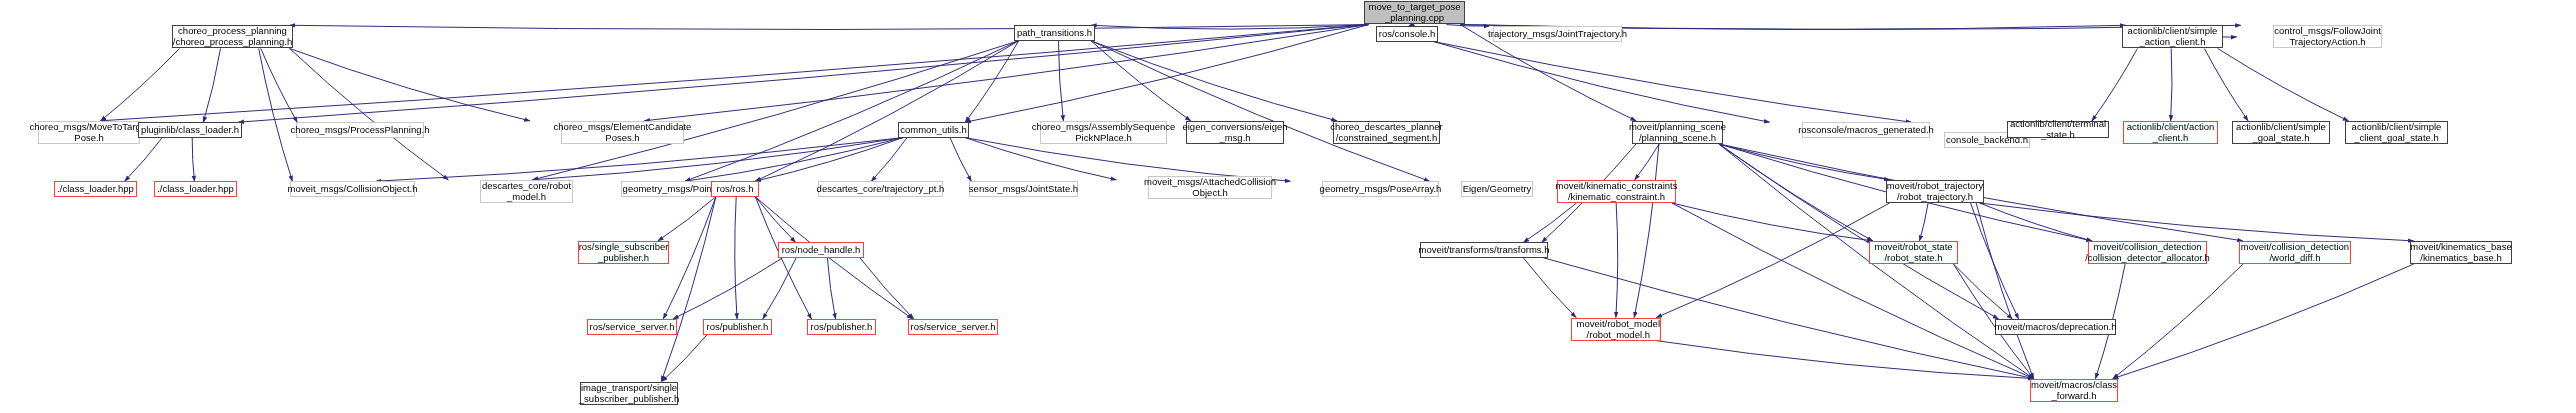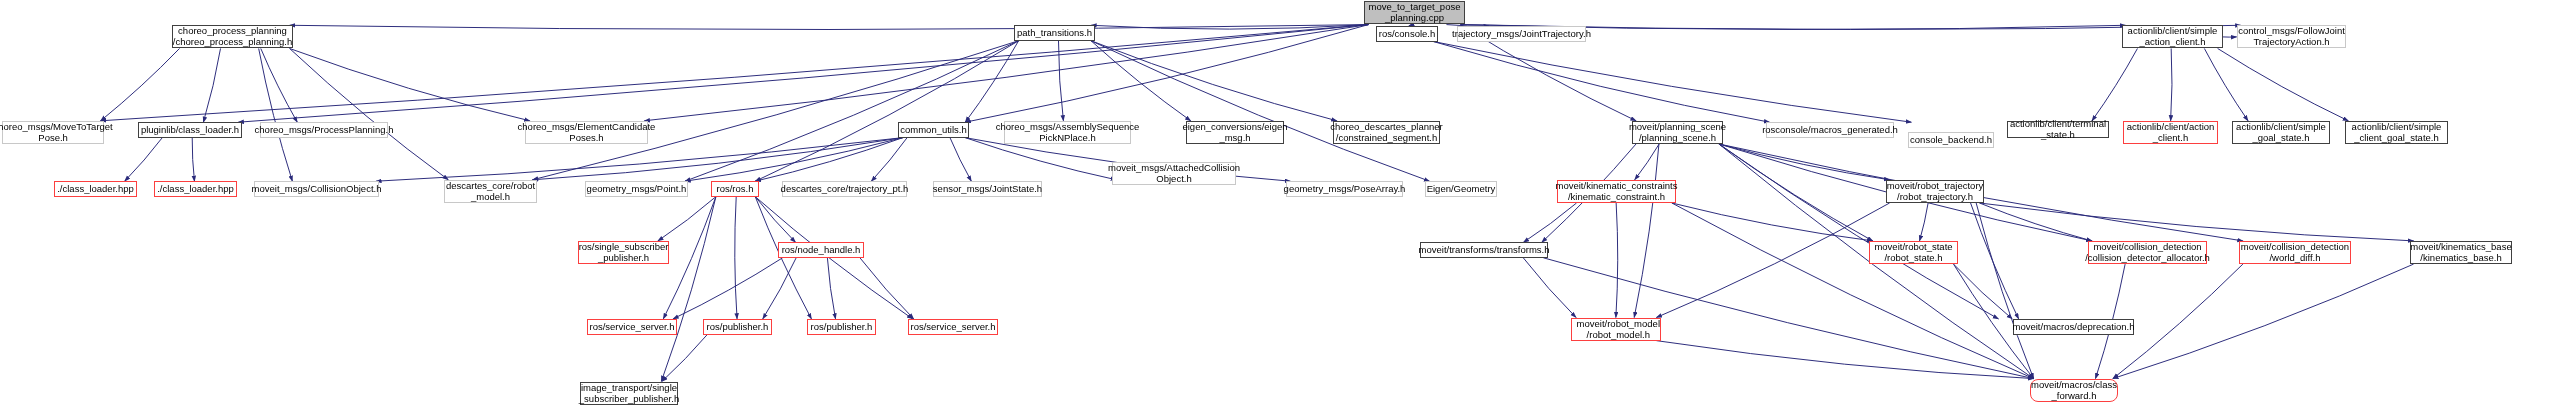--- a/index.html
+++ b/index.html
@@ -2,21 +2,21 @@
 <html style="font-size:11.2px"><head>
 <meta charset="utf-8">
 <style>
   html,body{margin:0;padding:0;background:#ffffff;}
   #canvas{position:relative;width:2576px;height:413px;background:#ffffff;
           font-family:"Liberation Sans","DejaVu Sans",sans-serif;padding-left:42px;}
   svg.edges{position:absolute;left:0;top:0;width:2576px;height:413px;overflow:visible;}
   .node{position:absolute;box-sizing:border-box;display:flex;align-items:center;
         justify-content:center;text-align:center;background:#ffffff;
         font-size:9.5px;line-height:10.5px;color:#000000;white-space:pre;}
-  .n-gray{border:0.7px solid #c8c8c8;}
+  .n-gray{border:0.7px solid #c8c8c8;margin-left:36px;}
   .n-black{border:1.1px solid #404040;}
   .n-red{border:1.1px solid #fc3f3f;}
   .n-root{border:1.1px solid #404040;background:#bfbfbf;}
   .lbl{pointer-events:none;}
 </style>
 </head>
 <body>
 
 <div id="canvas">
   <svg class="edges" id="edge-layer" viewBox="0 0 3665 588" width="2576" height="413">
@@ -146,21 +146,21 @@
 _client_goal_state.h</span></div>
       <div class="node n-red" style="left: 54px; top: 181px; width: 83px; height: 15.5px;"><span class="lbl">./class_loader.hpp</span></div>
       <div class="node n-red" style="left: 154px; top: 181px; width: 83px; height: 15.5px;"><span class="lbl">./class_loader.hpp</span></div>
       <div class="node n-gray" style="left: 254px; top: 181px; width: 125px; height: 15.5px;"><span class="lbl">moveit_msgs/CollisionObject.h</span></div>
       <div class="node n-gray" style="left: 444px; top: 180px; width: 93px; height: 23px;"><span class="lbl">descartes_core/robot
 _model.h</span></div>
       <div class="node n-gray" style="left: 585px; top: 181px; width: 103px; height: 15.5px;"><span class="lbl">geometry_msgs/Point.h</span></div>
       <div class="node n-red" style="left: 711px; top: 181px; width: 48px; height: 15.5px;"><span class="lbl">ros/ros.h</span></div>
       <div class="node n-gray" style="left: 782px; top: 181px; width: 125px; height: 15.5px;"><span class="lbl">descartes_core/trajectory_pt.h</span></div>
       <div class="node n-gray" style="left: 933px; top: 181px; width: 109px; height: 15.5px;"><span class="lbl">sensor_msgs/JointState.h</span></div>
-      <div class="node n-gray" style="left: 1112px; top: 162px; width: 124px; height: 23px;"><span class="lbl">moveit_msgs/AttachedCollision
+      <div class="node n-gray" style="left: 1112px; top: 176px; width: 124px; height: 23px;"><span class="lbl">moveit_msgs/AttachedCollision
 Object.h</span></div>
       <div class="node n-gray" style="left: 1286px; top: 181px; width: 117px; height: 15.5px;"><span class="lbl">geometry_msgs/PoseArray.h</span></div>
       <div class="node n-gray" style="left: 1425px; top: 181px; width: 72px; height: 15.5px;"><span class="lbl">Eigen/Geometry</span></div>
       <div class="node n-red" style="left: 1557px; top: 180px; width: 119px; height: 23px;"><span class="lbl">moveit/kinematic_constraints
 /kinematic_constraint.h</span></div>
       <div class="node n-black" style="left: 1886px; top: 180px; width: 98px; height: 23px;"><span class="lbl">moveit/robot_trajectory
 /robot_trajectory.h</span></div>
       <div class="node n-red" style="left: 578px; top: 241px; width: 91px; height: 23px;"><span class="lbl">ros/single_subscriber
 _publisher.h</span></div>
       <div class="node n-red" style="left: 778px; top: 242px; width: 86px; height: 15.5px;"><span class="lbl">ros/node_handle.h</span></div>
@@ -172,20 +172,20 @@
       <div class="node n-red" style="left: 2239px; top: 241px; width: 112px; height: 23px;"><span class="lbl">moveit/collision_detection
 /world_diff.h</span></div>
       <div class="node n-black" style="left: 2410px; top: 241px; width: 102px; height: 23px;"><span class="lbl">moveit/kinematics_base
 /kinematics_base.h</span></div>
       <div class="node n-red" style="left: 587px; top: 319px; width: 90px; height: 15.5px;"><span class="lbl">ros/service_server.h</span></div>
       <div class="node n-red" style="left: 703px; top: 319px; width: 69px; height: 15.5px;"><span class="lbl">ros/publisher.h</span></div>
       <div class="node n-red" style="left: 807px; top: 319px; width: 69px; height: 15.5px;"><span class="lbl">ros/publisher.h</span></div>
       <div class="node n-red" style="left: 908px; top: 319px; width: 90px; height: 15.5px;"><span class="lbl">ros/service_server.h</span></div>
       <div class="node n-red" style="left: 1571px; top: 318px; width: 90px; height: 23px; justify-content: flex-end;"><span class="lbl">moveit/robot_model
 /robot_model.h</span></div>
-      <div class="node n-black" style="left: 1995px; top: 319px; width: 121px; height: 15.5px; margin-left: 18px;"><span class="lbl">moveit/macros/deprecation.h</span></div>
+      <div class="node n-black" style="left: 1995px; top: 319px; width: 121px; height: 15.5px;"><span class="lbl">moveit/macros/deprecation.h</span></div>
       <div class="node n-black" style="left: 580px; top: 382px; width: 98px; height: 23px;"><span class="lbl">image_transport/single
 _subscriber_publisher.h</span></div>
-      <div class="node n-red" style="left: 2030px; top: 379px; width: 88px; height: 23px; border-radius: 8px;"><span class="lbl">moveit/macros/class
+      <div class="node n-red" style="left: 2030px; top: 379px; width: 88px; height: 23px;"><span class="lbl">moveit/macros/class
 _forward.h</span></div>
     </div>
 </div>
 
 
 </body></html>

